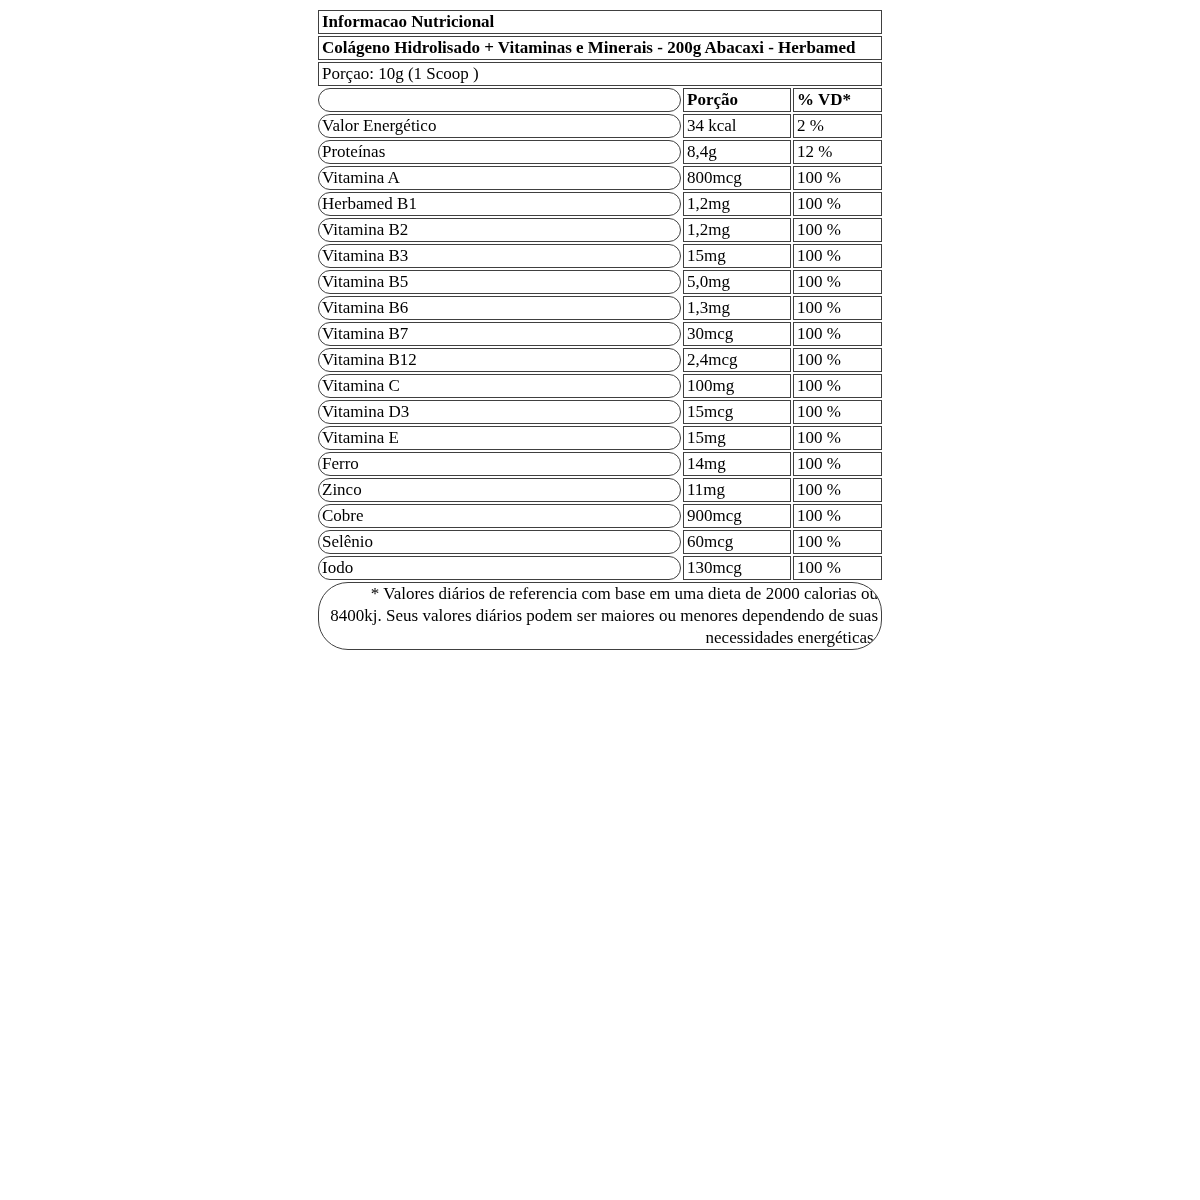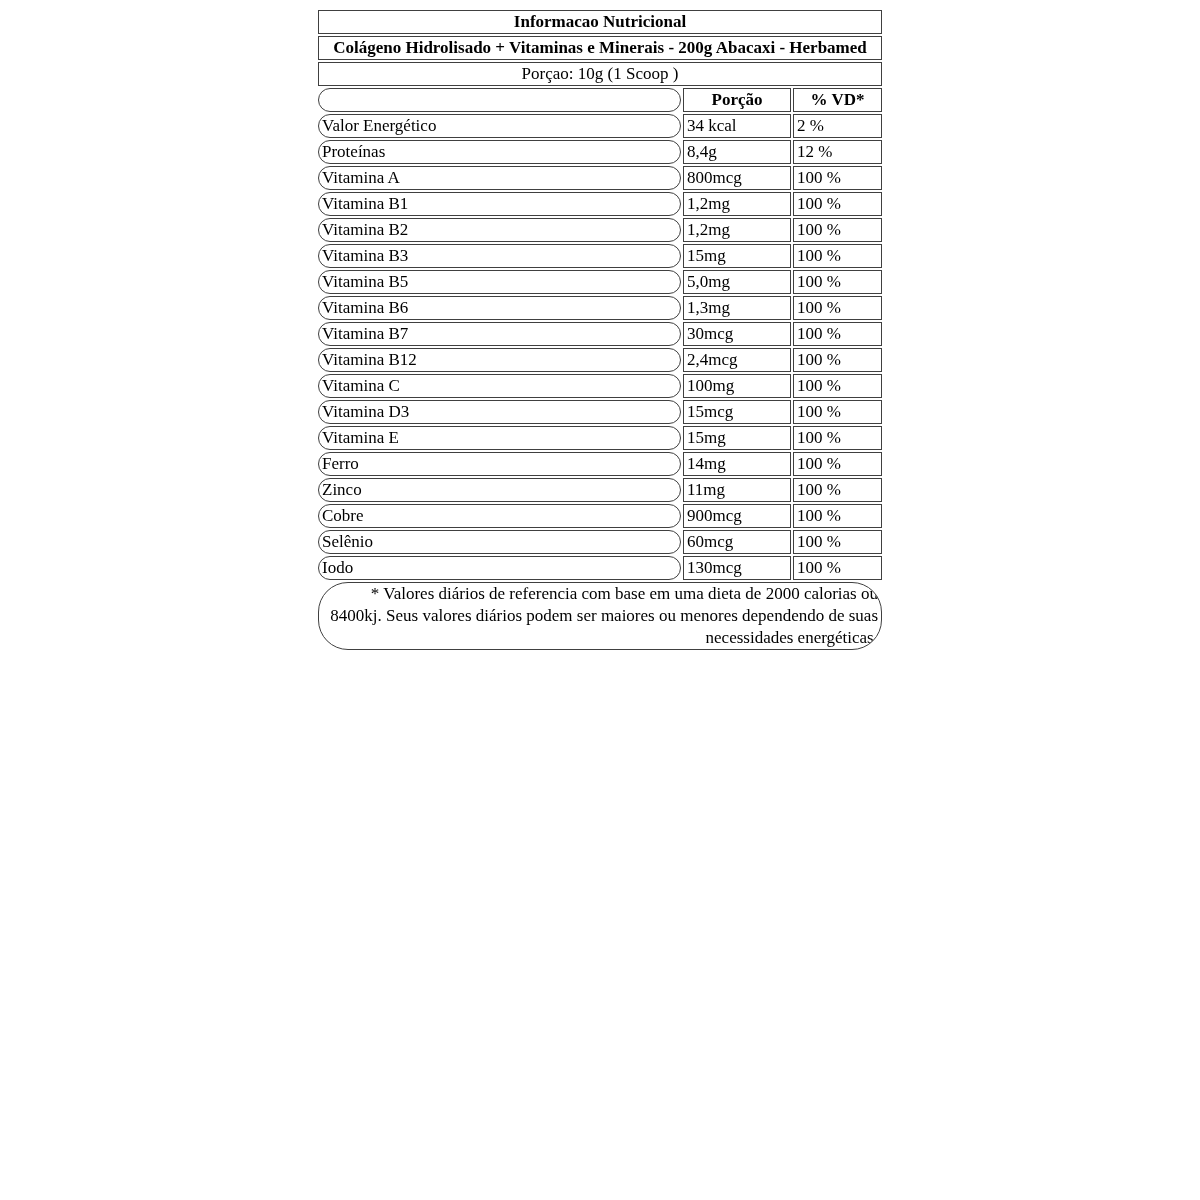--- a/index.html
+++ b/index.html
@@ -28,21 +28,21 @@
     border: 1px solid #404040;
     background: #ffffff;
     line-height: 22px;
     padding: 0 3px;
     vertical-align: middle;
     overflow: hidden;
   }
   col.c-name    { width: 363px; }
   col.c-portion { width: 108px; }
   col.c-dv      { width: 89px;  }
-  .center { text-align: center; }
+  .center { text-align: left; }
   .bold   { font-weight: bold; }
   td.title-cell    { line-height: 25px; padding: 1px 3px; }
   td.subtitle-cell { line-height: 25px; padding: 1px 10px; }
   td.serving-cell  { line-height: 22px; }
   td.name-cell     { text-align: left; border-radius: 12px; }
   td.val-cell      { text-align: left; }
   td.foot-cell     { line-height: 22.5px; padding: 1px 3px 3px 3px; text-align: right; border-radius: 30px; }
 </style>
 </head>
 <body>
@@ -83,21 +83,21 @@
     <td class="val-cell">12 %</td>
   </tr>
 
   <tr>
     <td class="name-cell">Vitamina A</td>
     <td class="val-cell">800mcg</td>
     <td class="val-cell">100 %</td>
   </tr>
 
   <tr>
-    <td class="name-cell">Vitamina B1</td>
+    <td class="name-cell">Herbamed B1</td>
     <td class="val-cell">1,2mg</td>
     <td class="val-cell">100 %</td>
   </tr>
 
   <tr>
     <td class="name-cell">Vitamina B2</td>
     <td class="val-cell">1,2mg</td>
     <td class="val-cell">100 %</td>
   </tr>
 

